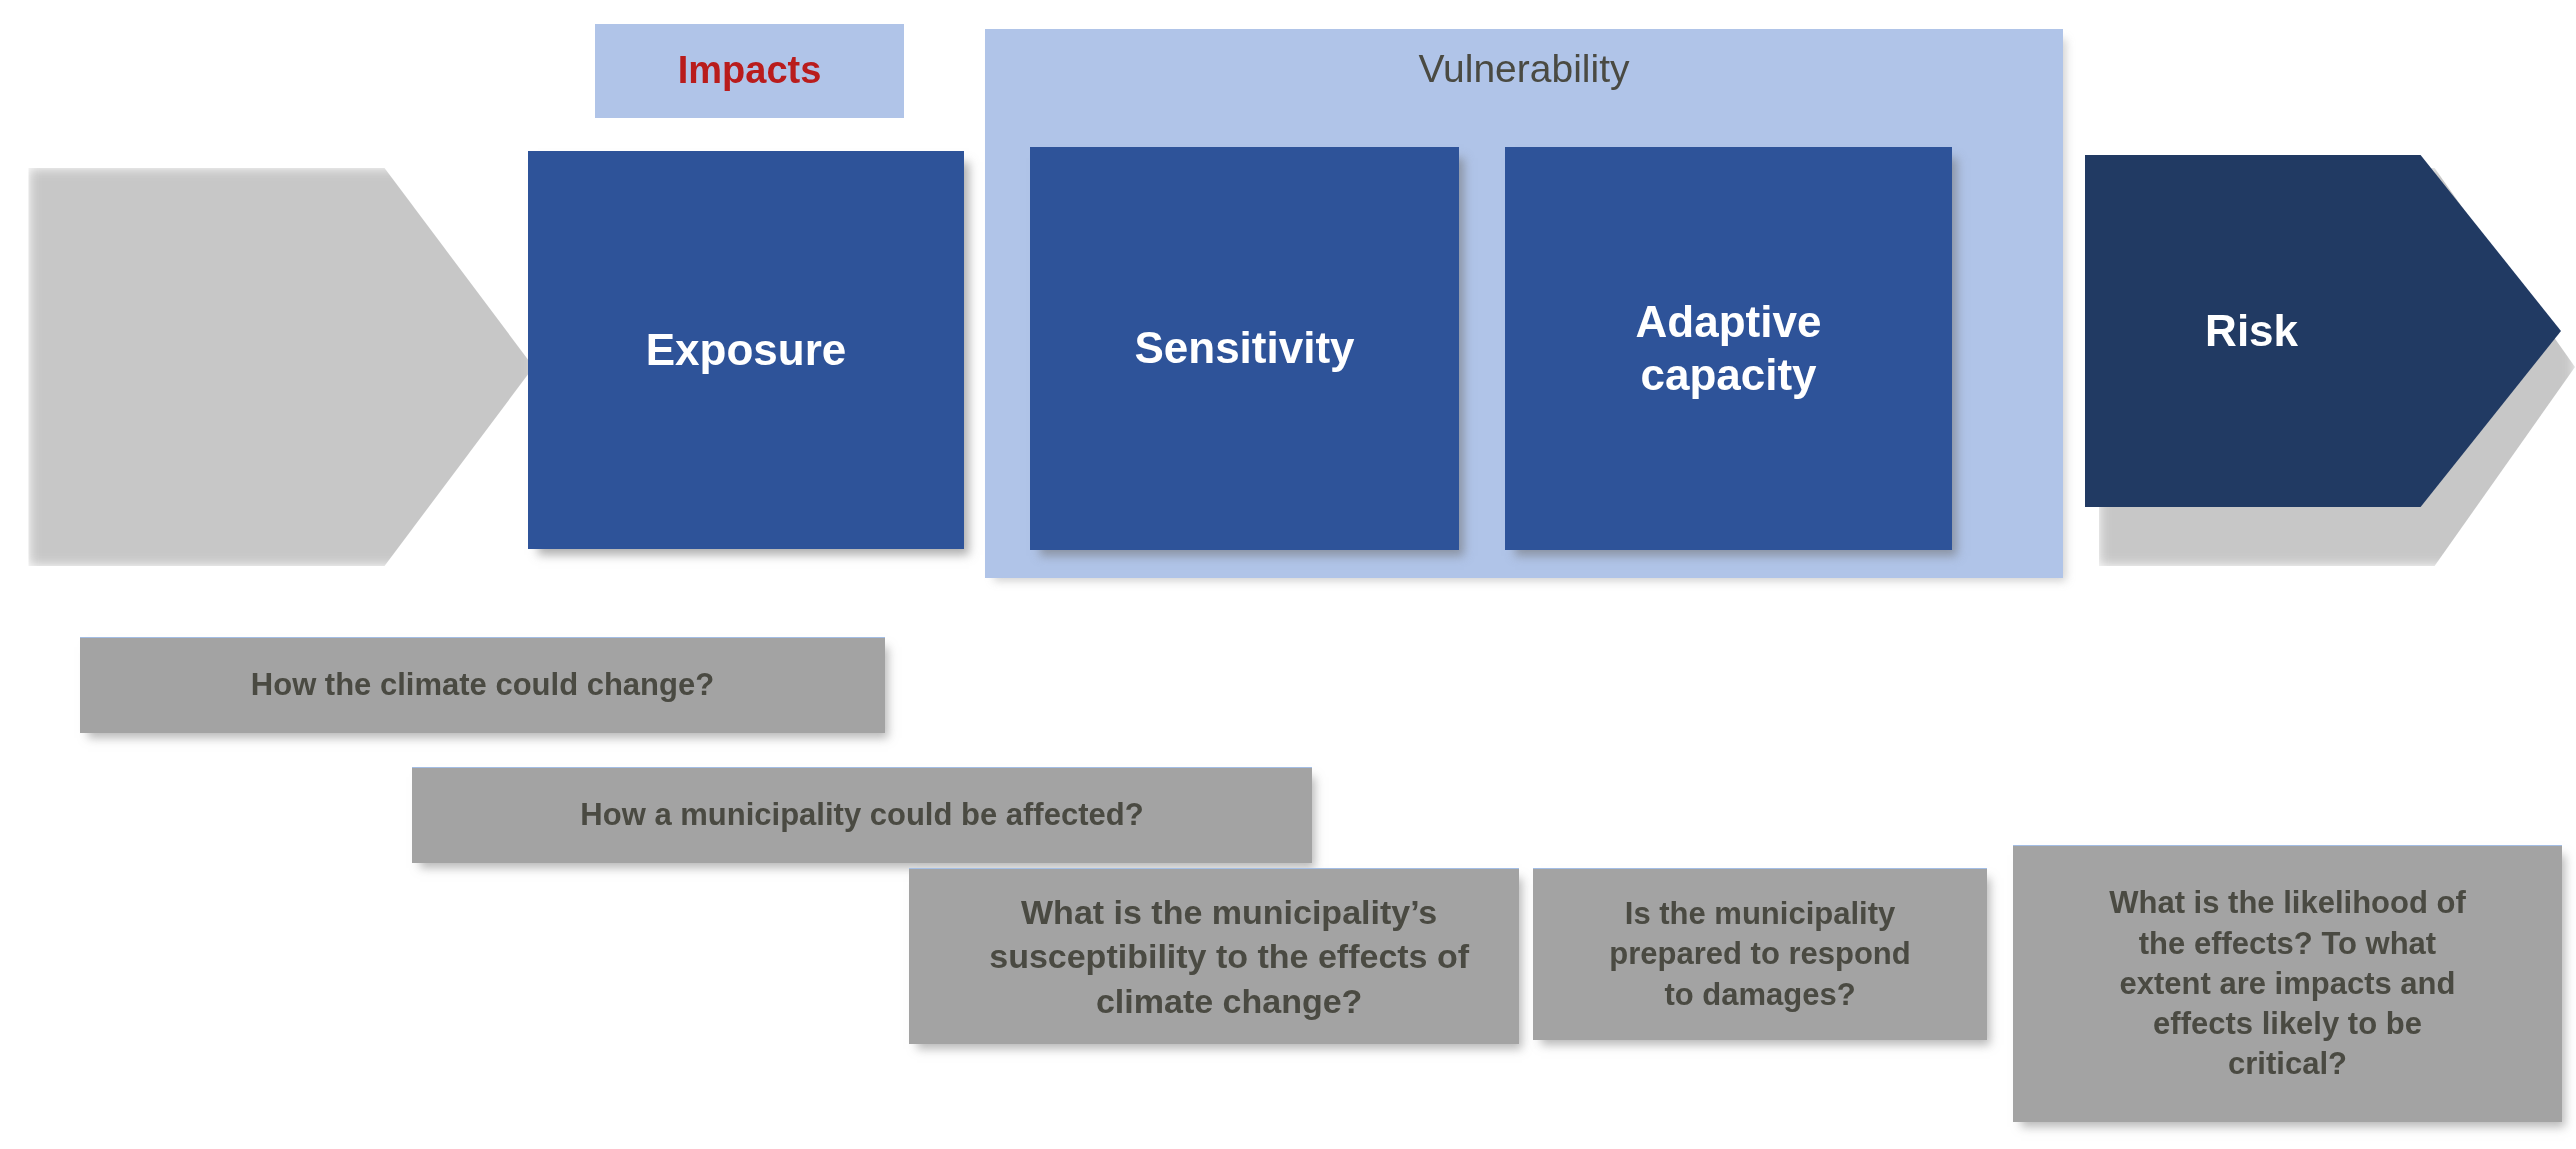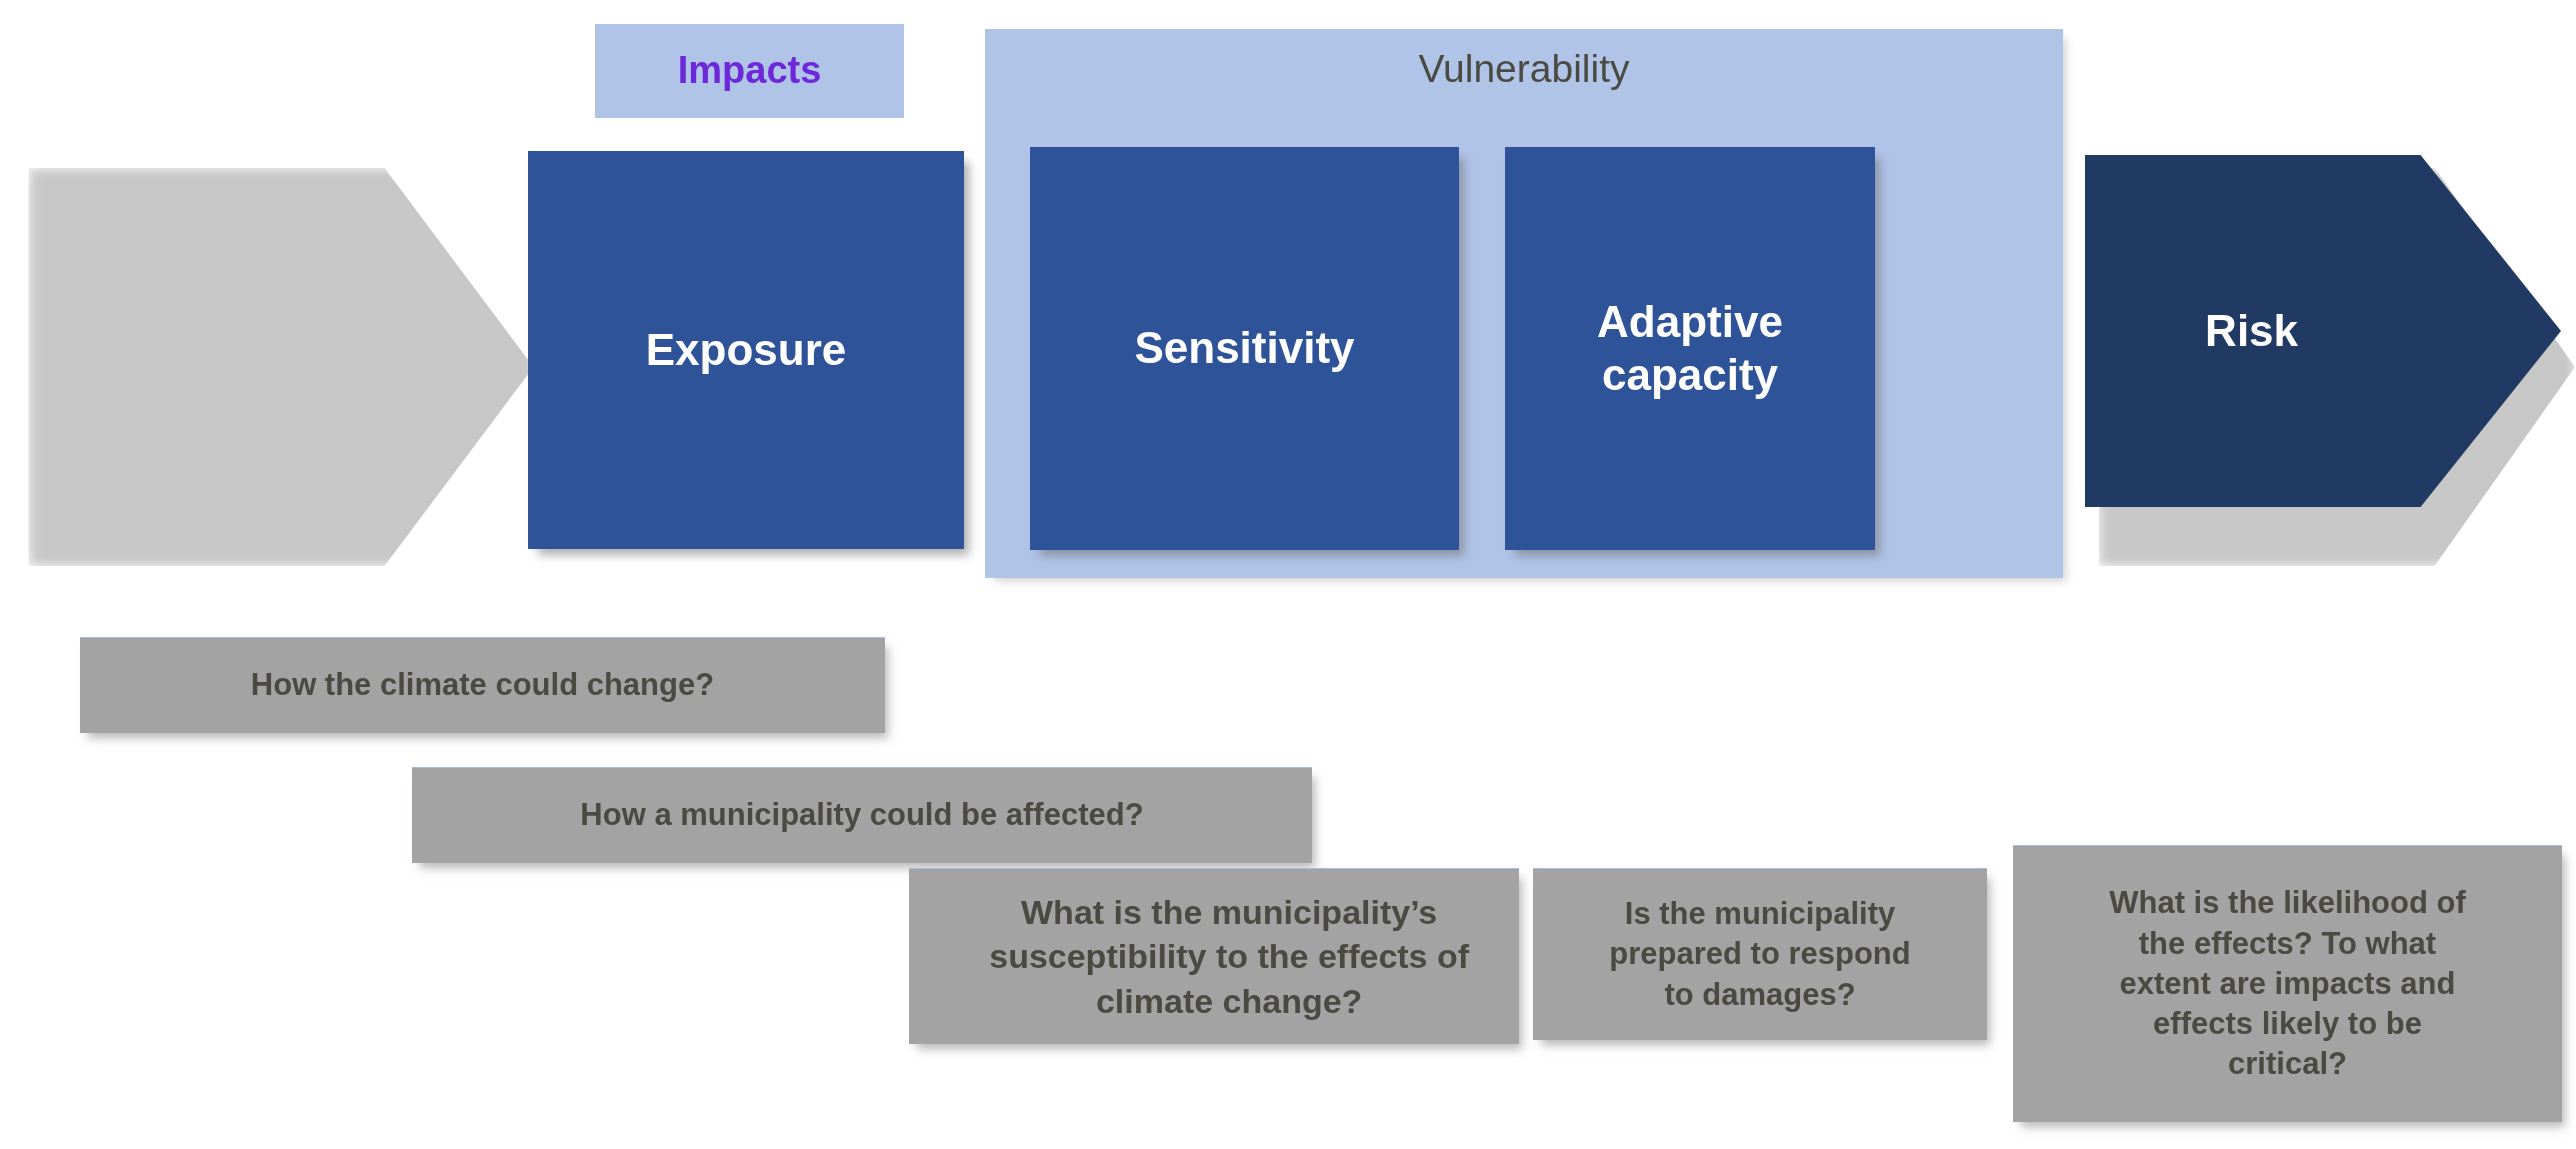--- a/index.html
+++ b/index.html
@@ -77,21 +77,21 @@
     z-index: 1;
   }
   .group > .grouplabel {
     font-weight: normal;
     color: #4A4A42;
   }
 
   
   .captiontile {
     background: #B0C4E8;
-    color: #6d28d9;
+    color: #b91c1c;
     font-weight: bold;
   }
 
   
   .qbox {
     background: #a3a3a3;
     color: #4A4A42;
     font-weight: bold;
     line-height: 1.30;
     box-shadow: 5.9px 7.5px 9.2px -2.5px rgba(125,125,125,0.55);
@@ -120,21 +120,21 @@
   </div>
 
   <div class="node group" style="left:985px; top:29px; width:1078px; height:549px; font-size:39px; padding-top:18.4px;">
     <span class="grouplabel">Vulnerability</span>
   </div>
 
   <div class="node procbox z-mid" style="left:1030px; top:147px; width:429px; height:403px; font-size:44px;">
     <span>Sensitivity</span>
   </div>
 
-  <div class="node procbox z-mid" style="left:1505px; top:147px; width:370px; height:403px; font-size:44px;">
+  <div class="node procbox z-mid" style="left:1505px; top:147px; width:447px; height:403px; font-size:44px;">
     <span><span>Adaptive</span><br><span>capacity</span></span>
   </div>
 
   <div class="chevron-shadow" style="left:2099px; top:168px; width:476px; height:398px;"></div>
 
   <div class="node chevron z-mid" style="left:2085px; top:155px; width:476px; height:352px; font-size:44px;">
     <span class="label">Risk</span>
   </div>
 
   <div class="node qbox" style="left:80px; top:637px; width:805px; height:96px; font-size:31px; justify-content:center;">

